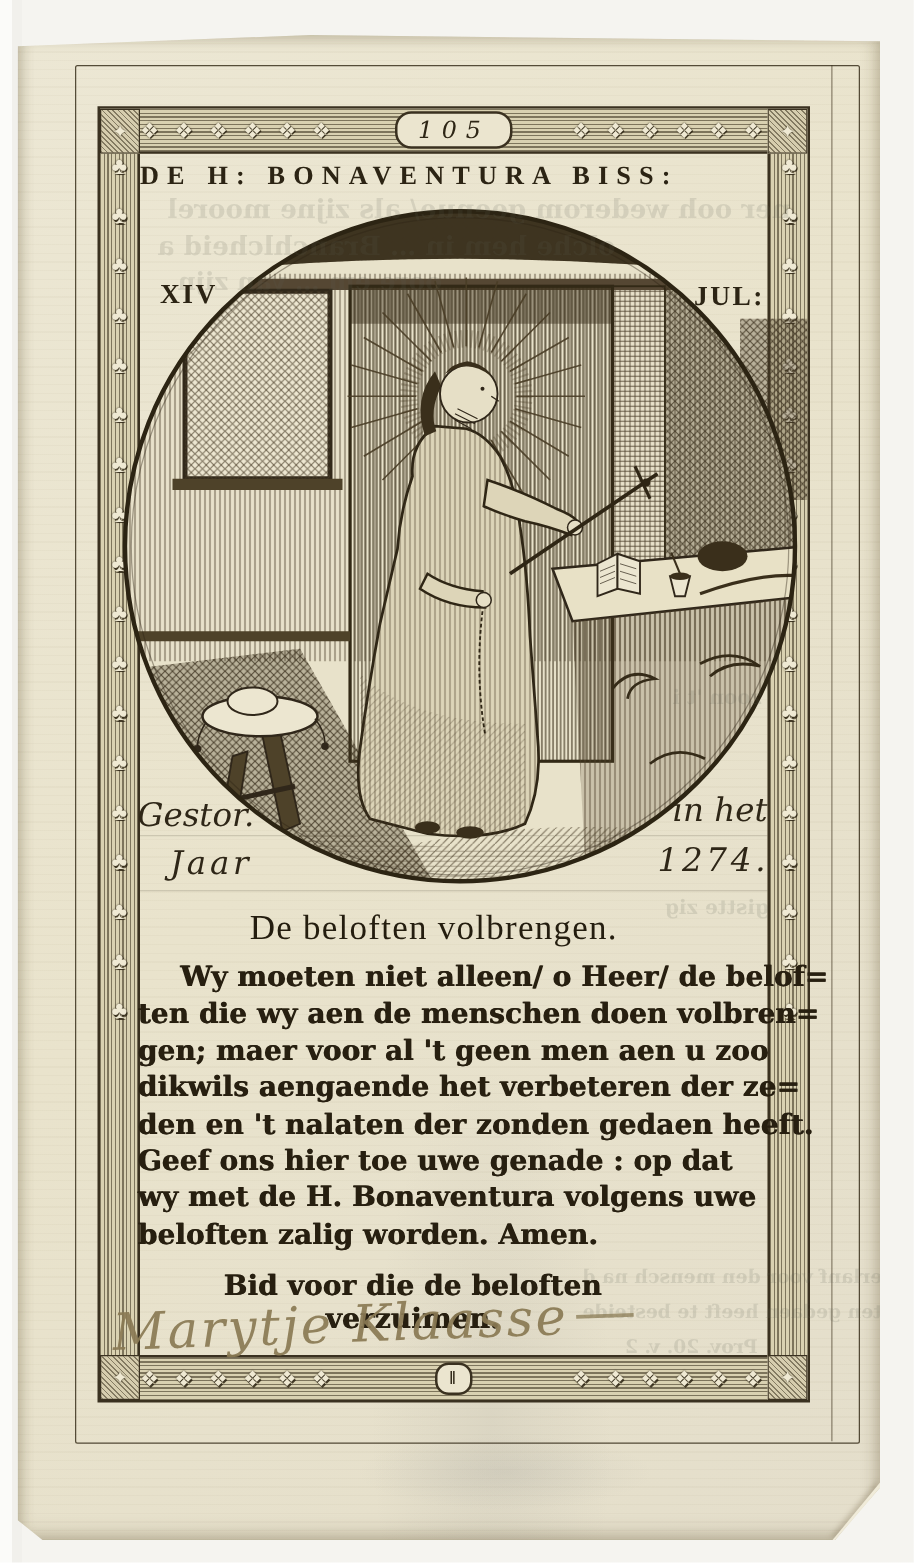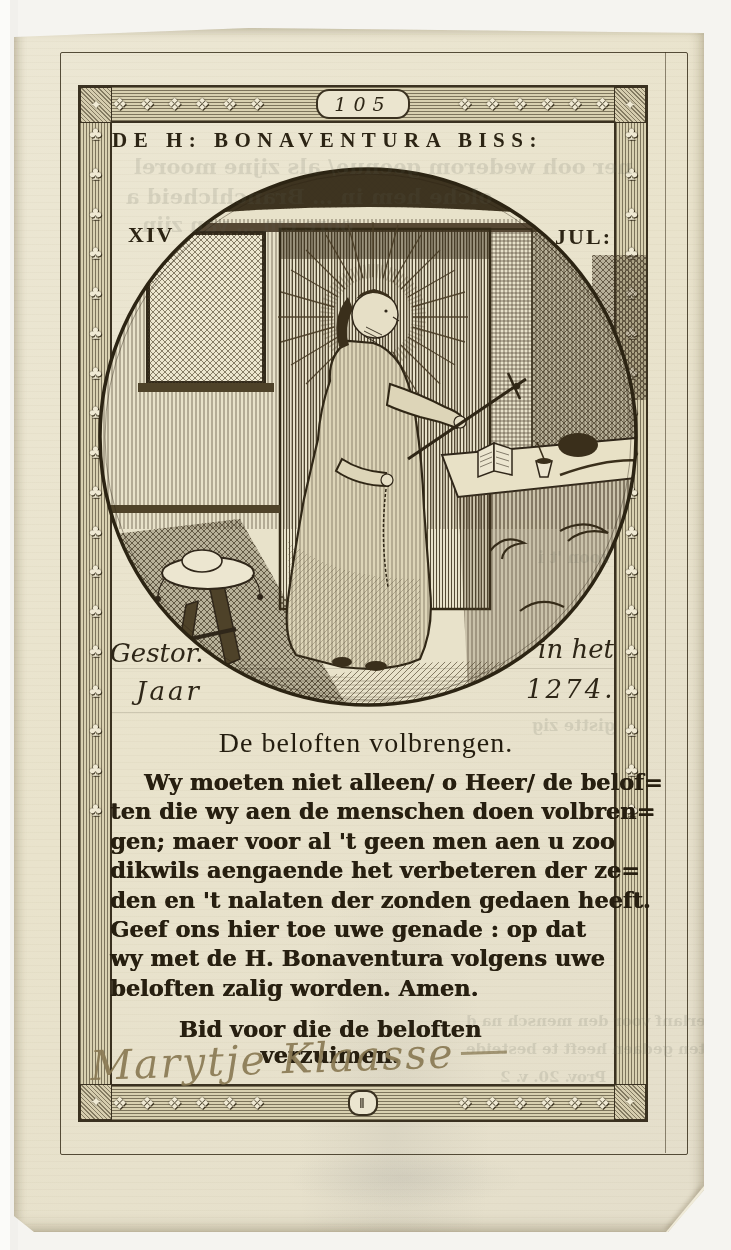--- a/index.html
+++ b/index.html
@@ -72,21 +72,21 @@
   .date-left{left:98px;top:194px;padding-left:16px;}
   .date-right{right:92px;top:196px;}
   .caption{position:absolute;z-index:5;font-style:italic;font-size:26px;color:#2e2617;font-family:"DejaVu Serif",serif;}
   .cap-lt{left:96px;top:610px;font-style:italic;}
   .cap-rt{right:90px;top:606px;}
   .cap-lb{left:122px;top:648px;letter-spacing:3px;}
   .cap-rb{left:512px;top:646px;letter-spacing:3px;}
   .plate-line{position:absolute;left:98px;width:502px;height:1px;background:rgba(58,48,28,.16);z-index:2;}
   .pl1{top:640px;} .pl2{top:684px;}
   .prayer-title{
-    position:absolute;left:101px;top:699px;width:502px;text-align:center;z-index:4;
+    position:absolute;left:82px;top:699px;width:502px;text-align:center;z-index:4;
     font-size:28px;color:#241d0f;letter-spacing:1px;
   }
   .prayer{
     position:absolute;left:96px;top:740px;width:413px;z-index:4;
     font-family:"DejaVu Serif",serif;font-weight:bold;font-size:22.5px;line-height:29.4px;
     color:#271f10;text-shadow:.5px 0 0 currentColor;white-space:nowrap;
   }
   .prayer div:first-child{text-indent:34px;}
   .closing{
     position:absolute;left:98px;top:988px;width:436px;text-align:center;z-index:4;

